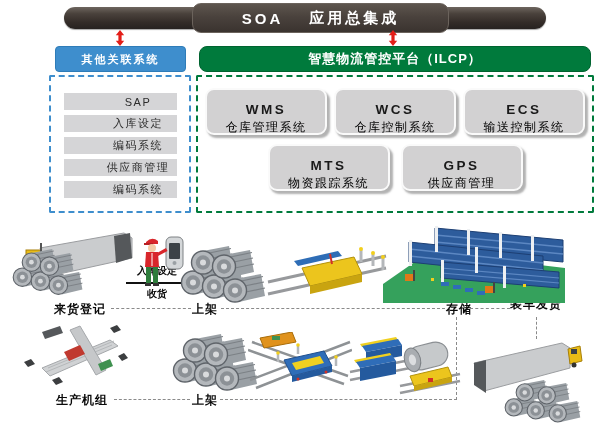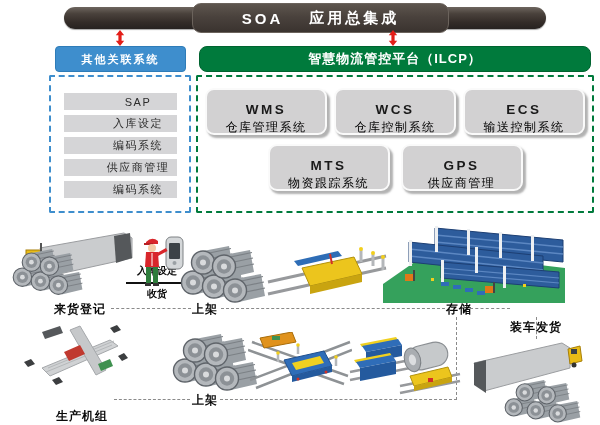--- a/index.html
+++ b/index.html
@@ -127,24 +127,24 @@
       </div>
     </div>
   </div>
 
   <div class="flabel" style="left:54px;top:301px">来货登记</div>
   <div class="hdash" style="left:111px;top:308px;width:80px"></div>
   <div class="flabel" style="left:192px;top:301px">上架</div>
   <div class="hdash" style="left:221px;top:308px;width:224px"></div>
   <div class="flabel" style="left:446px;top:301px">存储</div>
   <div class="hdash" style="left:470px;top:308px;width:40px"></div>
-  <div class="flabel" style="left:510px;top:319px">装车发货</div>
+  <div class="flabel" style="left:510px;top:296px">装车发货</div>
   <div class="vdash" style="left:456px;top:317px;height:83px"></div>
   <div class="vdash" style="left:536px;top:317px;height:22px"></div>
-  <div class="flabel" style="left:56px;top:408px">生产机组</div>
+  <div class="flabel" style="left:56px;top:392px">生产机组</div>
   <div class="hdash" style="left:114px;top:399px;width:76px"></div>
   <div class="flabel" style="left:192px;top:392px">上架</div>
   <div class="hdash" style="left:220px;top:399px;width:237px"></div>
 
   <div class="inbound">
     <div>入库设定</div>
     <div class="inbound-arrow"></div>
     <div>收货</div>
   </div>
 

